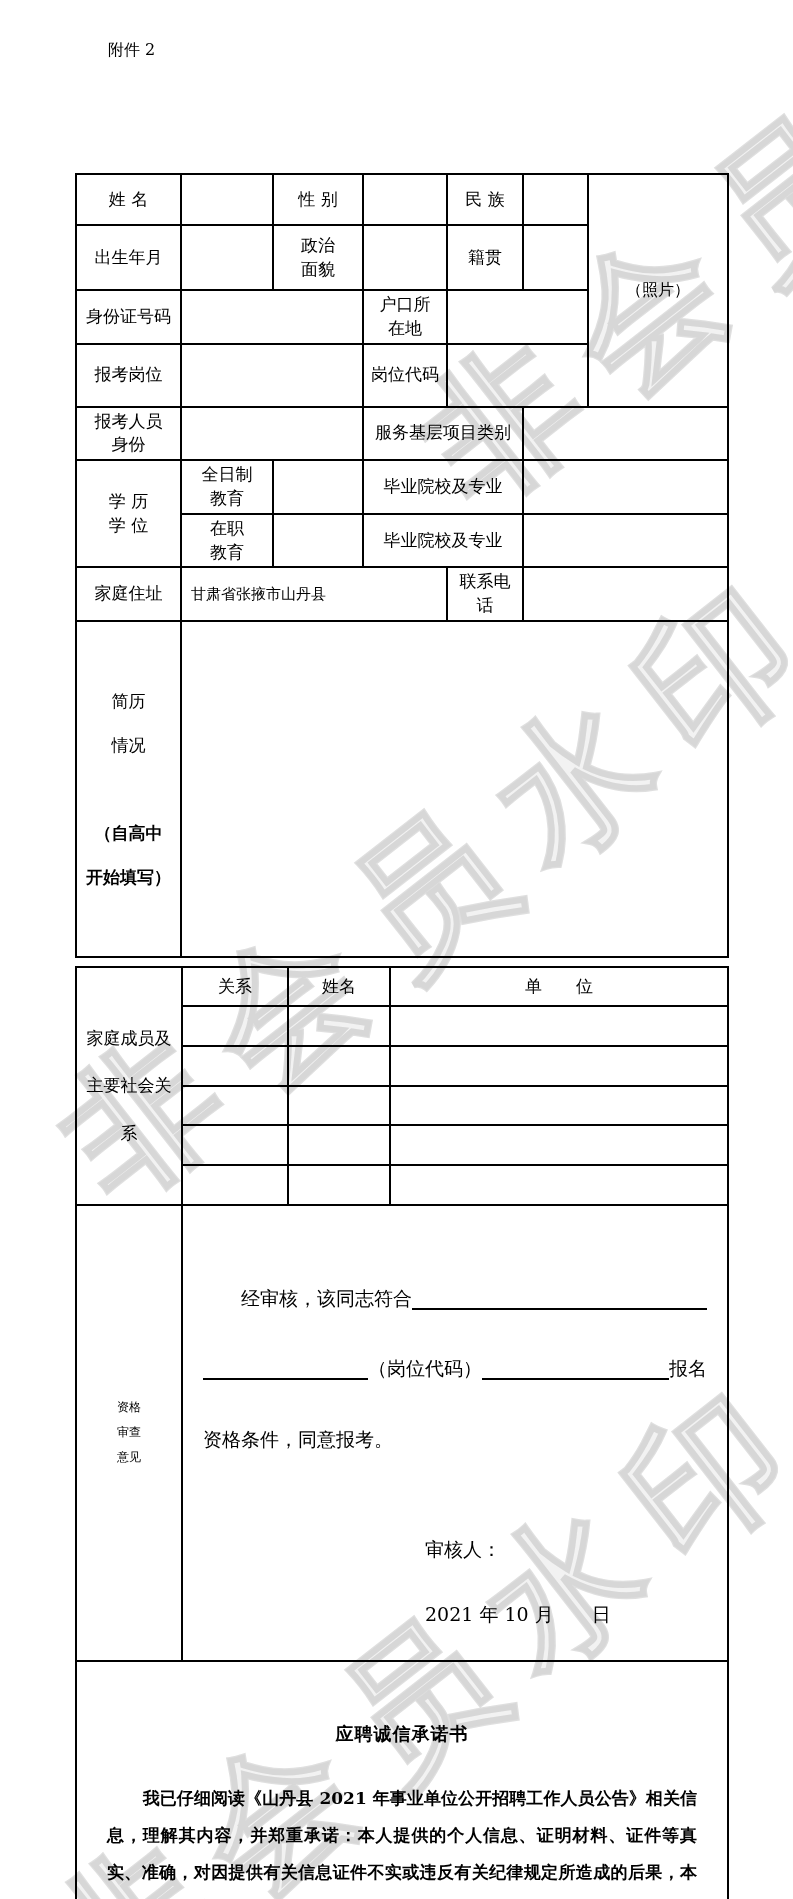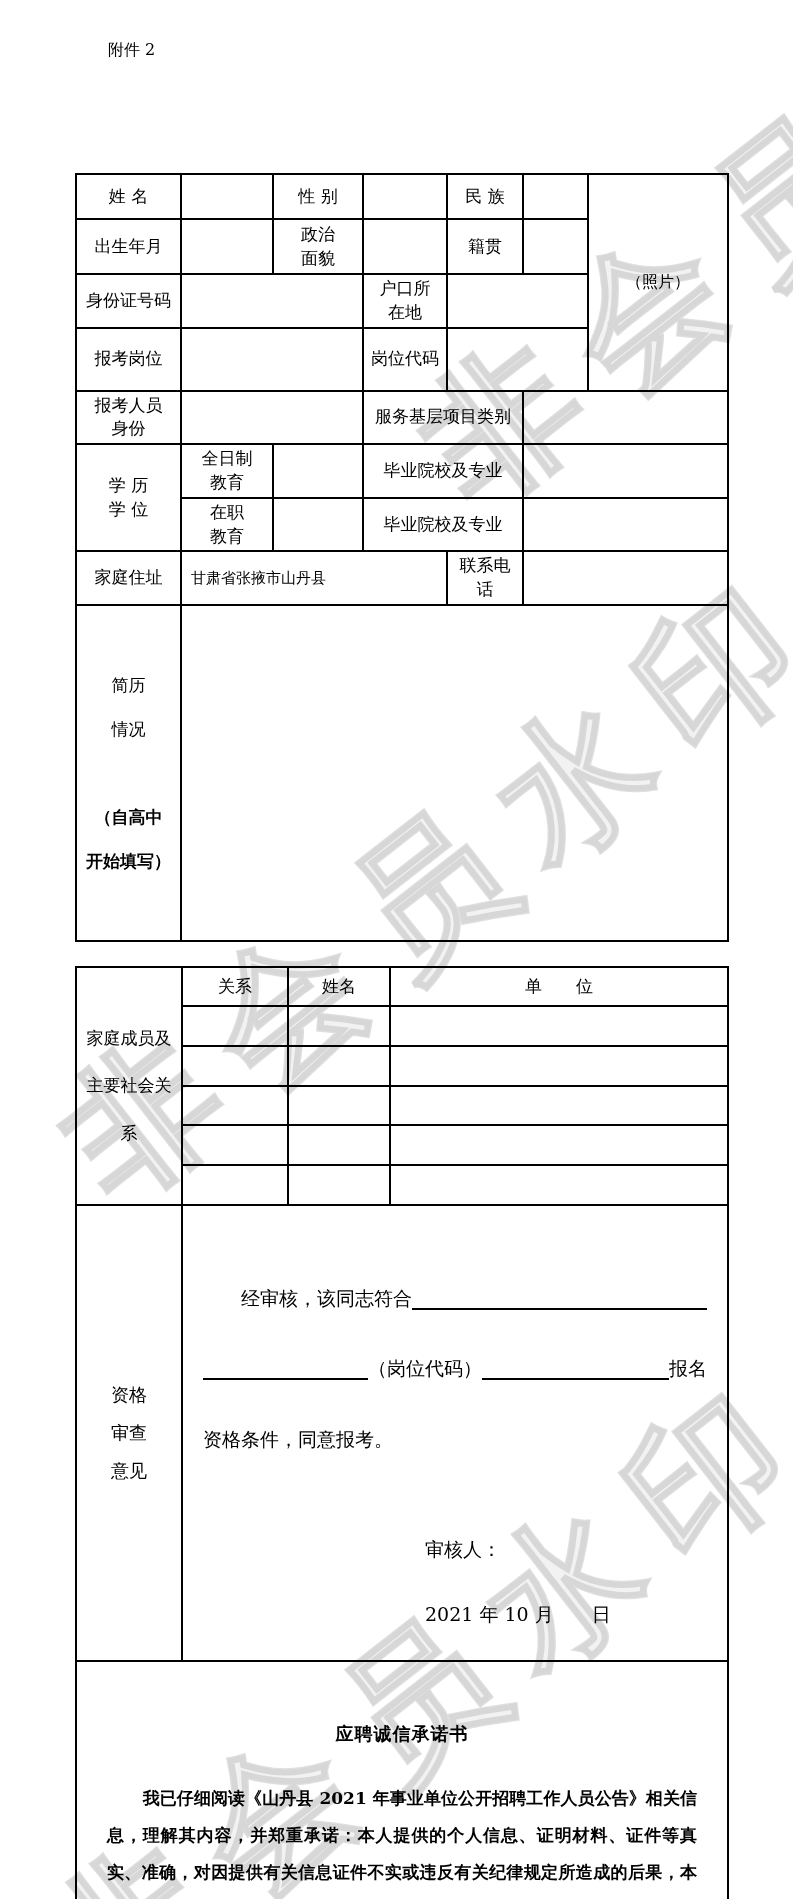--- a/index.html
+++ b/index.html
@@ -50,21 +50,21 @@
   .photo-cell { font-size:16px; }
   .addr-value { text-align:left; font-size:15px; padding-left:9px; }
 
   .resume-cell { line-height:2.6; }
   .resume-main { display:block; line-height:2.6; }
   .resume-note { display:block; font-weight:bold; line-height:2.6; }
 
   .family-label { line-height:2.8; }
 
   
-  .review-label { line-height:2.1; font-size:18px; }
+  .review-label { line-height:2.1; font-size:12px; }
   .review-content {
     vertical-align:top; text-align:left;
     padding:40px 20px 0 20px; font-size:19px;
   }
   .review-line { display:flex; align-items:flex-end; height:44px; }
   .review-text { line-height:38px; white-space:pre; }
   .fill-line { border-bottom:2px solid #000; height:0; margin-bottom:7px; }
   .f-grow { flex:1 1 auto; }
   .f-w165 { width:165px; flex:0 0 165px; }
   .indent { margin-left:38px;margin-top:34px; }
@@ -94,30 +94,30 @@
     <colgroup>
       <col style="width:105px">
         <col style="width:92px">
         <col style="width:90px">
       <col style="width:84px">
         <col style="width:76px">
         <col style="width:65px">
       <col style="width:140px">
     </colgroup>
     <tbody>
-        <tr style="height:45px">
+        <tr style="height:51px">
       <td>姓 名</td>
       <td></td>
       <td>性 别</td>
       <td></td>
       <td>民 族</td>
       <td></td>
       <td class="photo-cell" rowspan="4">（照片）</td>
     </tr>
-    <tr style="height:55px">
+    <tr style="height:65px">
       <td>出生年月</td>
       <td></td>
       <td>政治
 面貌</td>
       <td></td>
       <td>籍贯</td>
       <td></td>
     </tr>
     <tr style="height:48px">
       <td>身份证号码</td>

